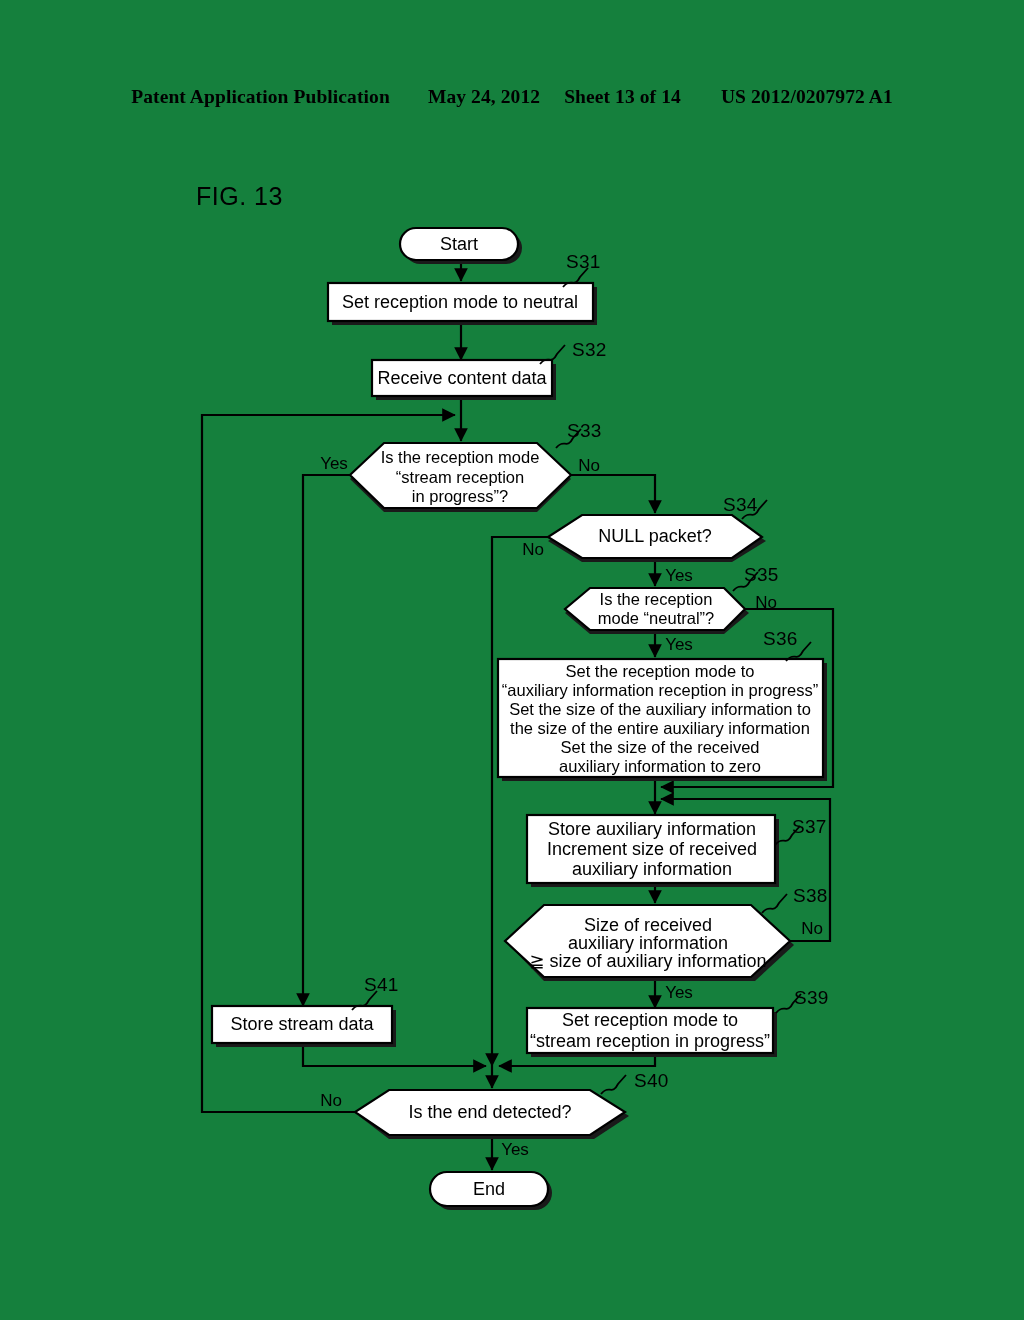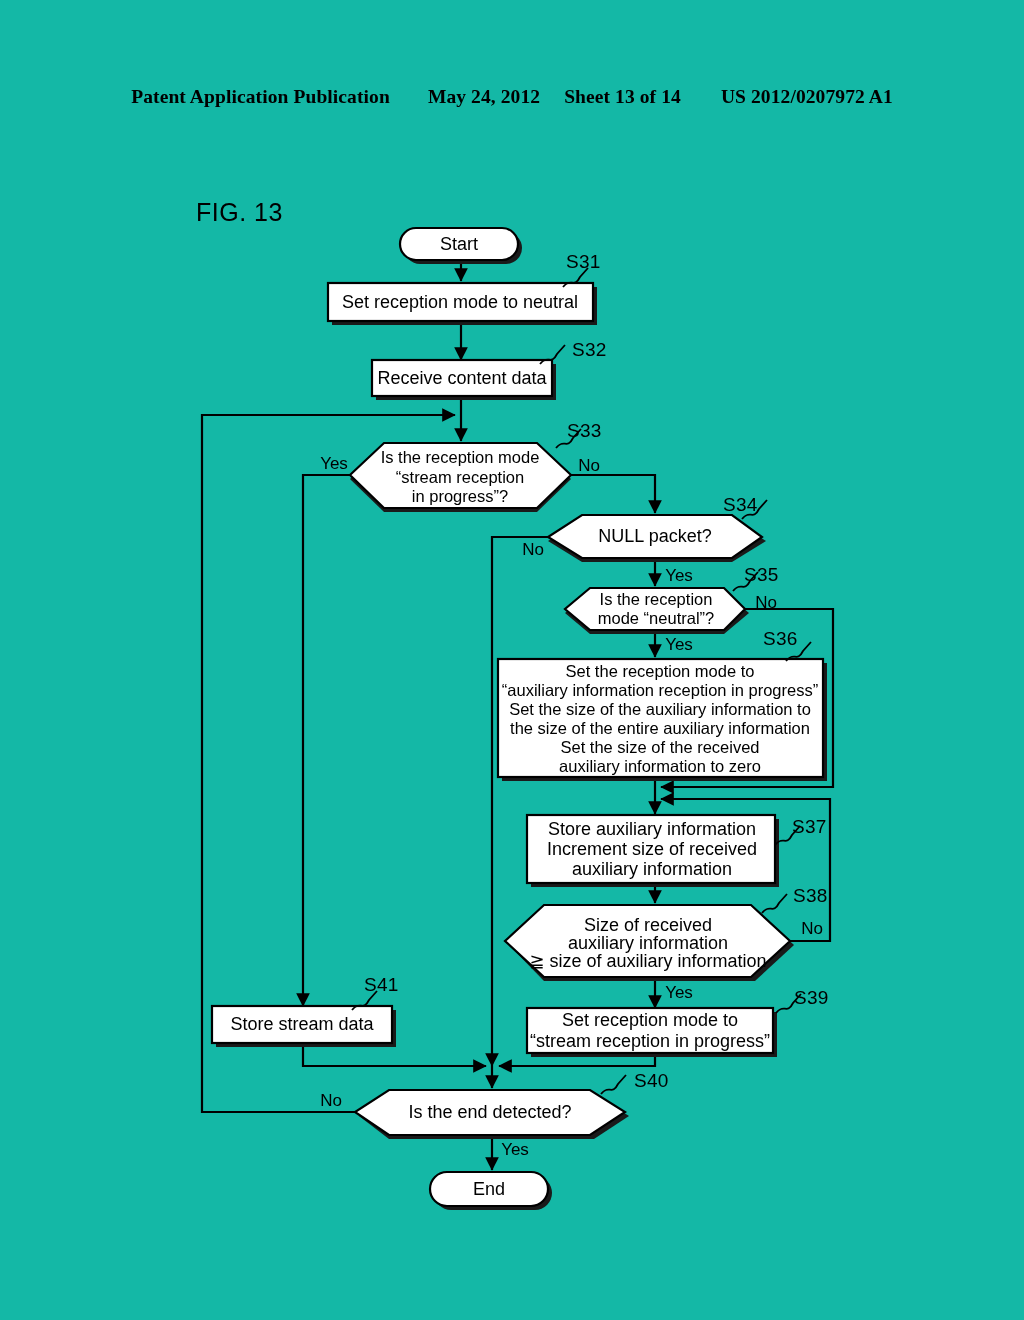--- a/index.html
+++ b/index.html
@@ -12,21 +12,21 @@
     height: 1320px;
     font-family: "Liberation Sans", sans-serif;
     color: #000000;
     position: relative;
     overflow: hidden;
   }
   #page {
     position: relative;
     width: 1024px;
     height: 1320px;
-    background: #14b8a6;
+    background: #15803d;
   }
   
   .pat-header {
     position: absolute;
     top: 86px;
     left: 0;
     width: 1024px;
     display: flex;
     justify-content: center;
     align-items: baseline;
@@ -38,21 +38,21 @@
   }
   .pat-header .h-pub   { margin-right: 38px; }
   .pat-header .h-date  { margin-right: 24px; }
   .pat-header .h-sheet { margin-right: 40px; }
   .pat-header .h-num   { }
 
   
   .fig-label {
     position: absolute;
     left: 196px;
-    top: 198px;
+    top: 182px;
     font-family: "Liberation Sans", sans-serif;
     font-size: 25px;
     font-weight: 500;
     letter-spacing: 0.5px;
   }
 
   
   #flow {
     position: absolute;
     left: 0;

